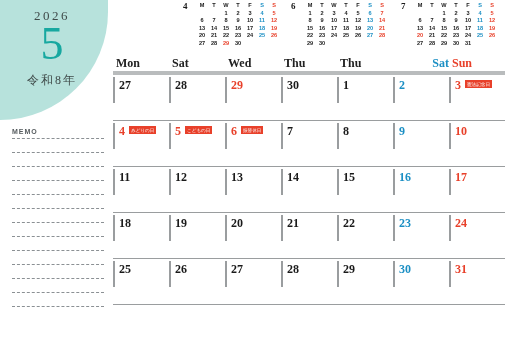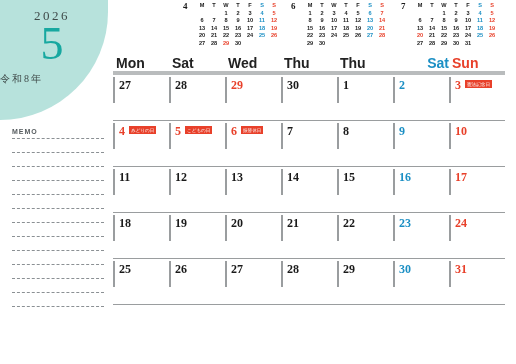--- a/index.html
+++ b/index.html
@@ -22,22 +22,22 @@
     position:absolute;left:0;top:8px;width:104px;text-align:center;
     font-size:13px;letter-spacing:2.5px;color:#3f4a49;
     font-family:"Liberation Serif",serif;
   }
   #month-number{
     position:absolute;left:0;top:18px;width:104px;text-align:center;
     font-size:46px;line-height:52px;color:#17a8a0;
     font-family:"Liberation Serif",serif;font-weight:400;
   }
   #era-label{
-    position:absolute;left:0;top:72px;width:104px;text-align:left;
-    font-size:10px;letter-spacing:2px;color:#3f4a49;
+    position:absolute;left:0;top:72px;width:104px;text-align:center;
+    font-size:12px;letter-spacing:2px;color:#3f4a49;
   }
 
   
   #memo{position:absolute;left:12px;top:128px;width:92px;}
   #memo-title{
     font-size:7px;font-weight:bold;letter-spacing:1px;color:#555b5e;
     font-family:"Liberation Sans",sans-serif;margin-bottom:3px;
   }
   .memo-line{
     height:0;border-top:1px dashed #8b9094;margin-top:0;margin-bottom:13px;
@@ -60,22 +60,22 @@
   .mini-grid div{text-align:center;color:#1a1a1a;}
   .mini-grid div.sat{color:#1b8fc4;}
   .mini-grid div.sun{color:#e8402a;}
   .mini-grid div.hol{color:#e8402a;}
   .mini-grid div.empty{color:transparent;}
 
   
   #main-cal{position:absolute;left:113px;top:58px;width:392px;height:248px;}
   #dow-row{display:grid;grid-template-columns:repeat(7,56px);height:13px;}
   .dow{
-    font-size:14px;font-weight:bold;color:#222;
-    font-family:Liberation Sans, sans-serif;
+    font-size:12px;font-weight:bold;color:#222;
+    font-family:Liberation Serif, serif;
     padding-left:3px;line-height:11px;
   }
   .dow.sat{color:#1b8fc4;text-align:right;}
   .dow.sun{color:#e8402a;}
   #grey-bar{height:4px;background:#b9bcbd;width:392px;}
   .week-row{
     display:grid;grid-template-columns:repeat(7,56px);
     height:45px;border-bottom:1px solid #9a9d9f;position:relative;
   }
   .week-row:first-of-type{border-top:none;}

